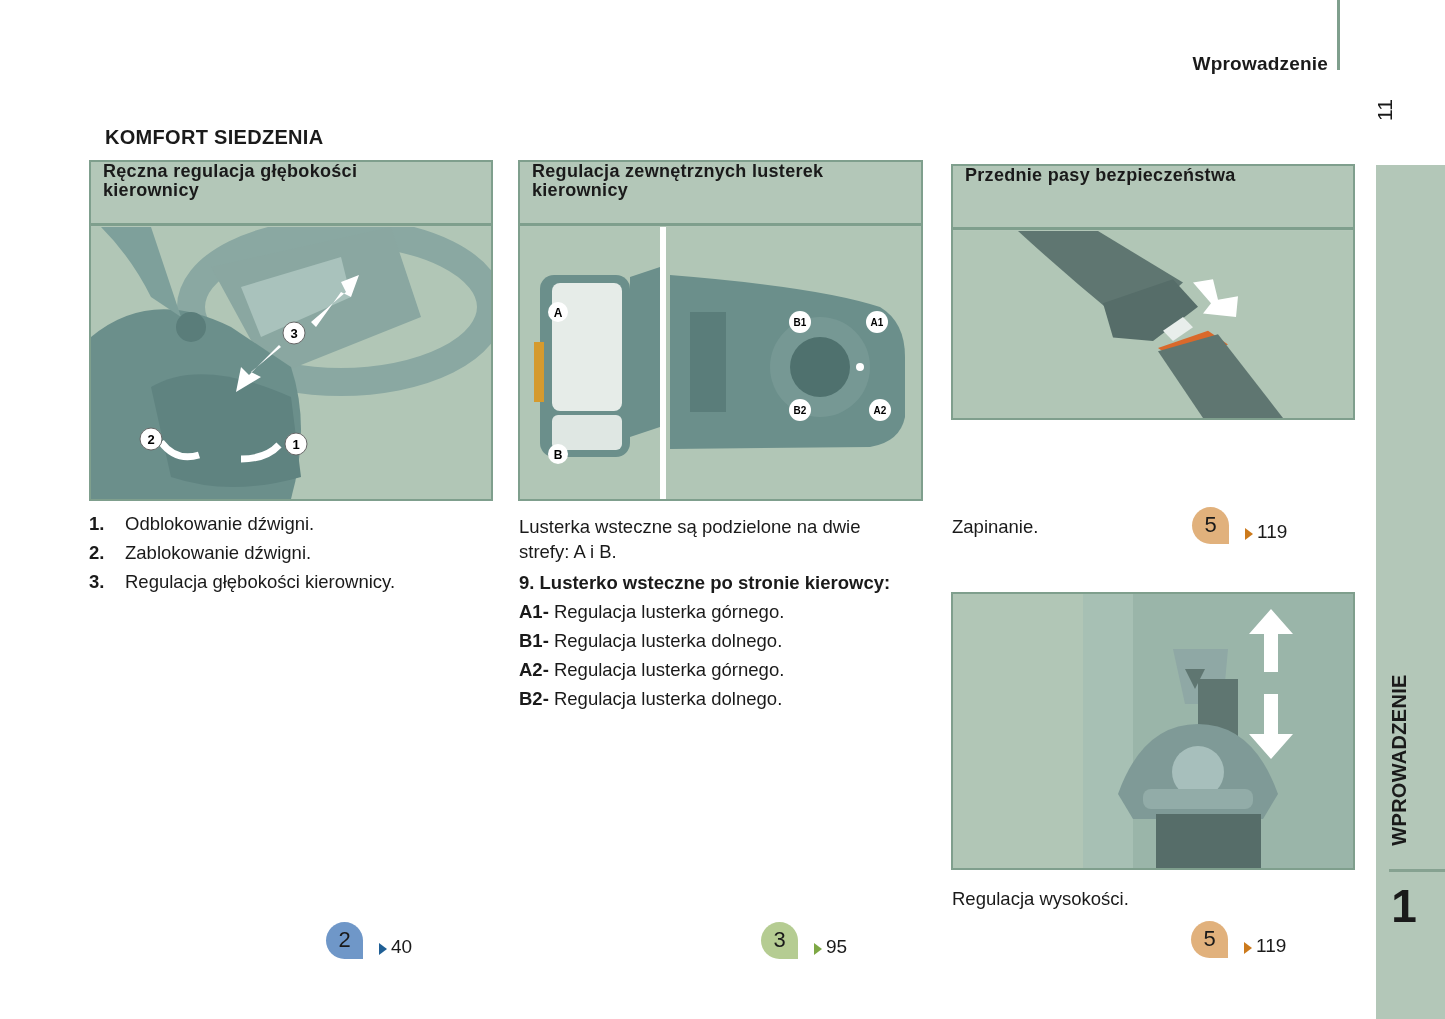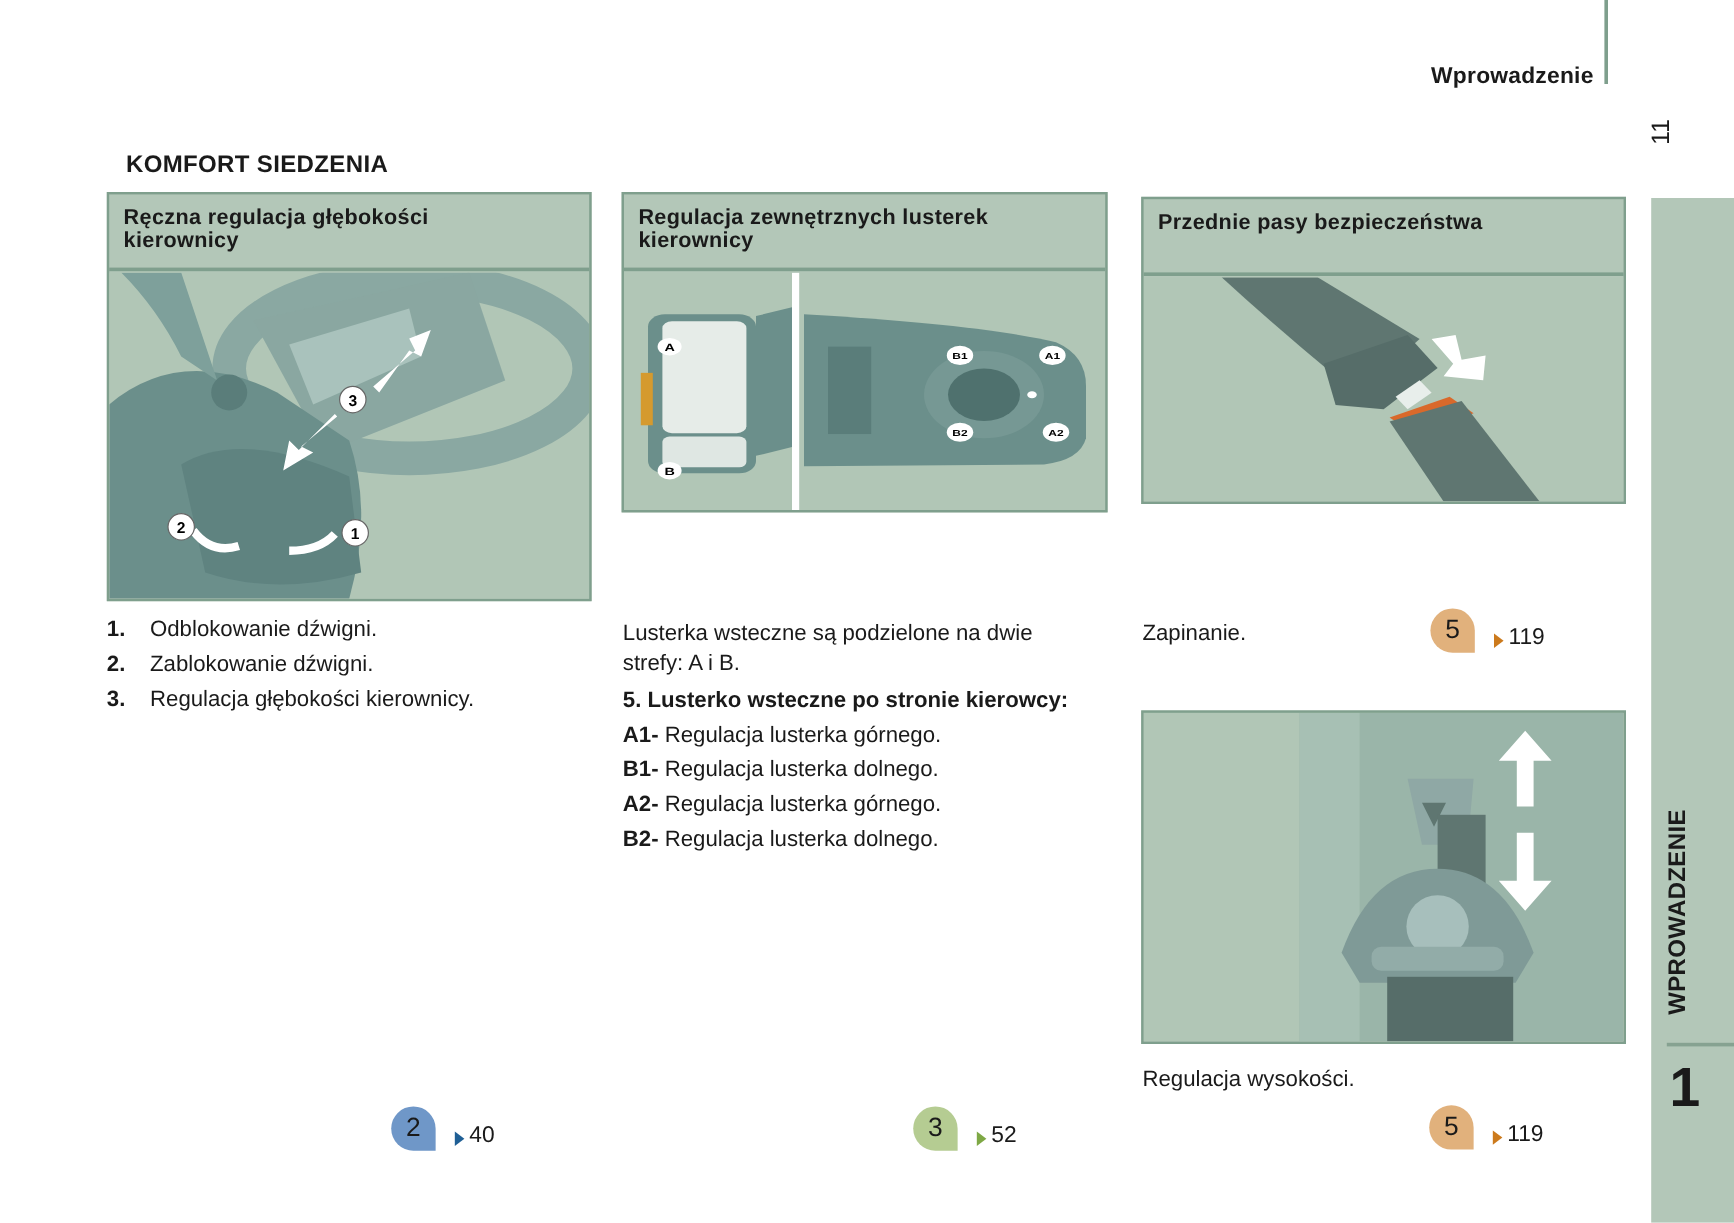--- a/index.html
+++ b/index.html
@@ -12,26 +12,26 @@
 
     .side-tab { position: absolute; left: 1376px; top: 165px; width: 69px; height: 854px; background: #b3c7b8; }
     .side-tab-label { position: absolute; left: 1379px; top: 660px; width: 40px; height: 200px; }
     .side-tab-label span { position: absolute; left: 50%; top: 50%; transform: translate(-50%,-50%) rotate(-90deg); white-space: nowrap; font-weight: bold; font-size: 20px; letter-spacing: 0.3px; }
     .side-tab-rule { position: absolute; left: 1389px; top: 869px; width: 56px; height: 3px; background: #86a291; }
     .side-tab-chapter { position: absolute; left: 1384px; top: 878px; width: 40px; font-weight: bold; font-size: 46px; line-height: 56px; text-align: center; }
 
     .section-title { position: absolute; left: 105px; top: 126px; font-weight: bold; font-size: 20px; letter-spacing: 0.3px; }
 
     .card { position: absolute; background: #b3c7b8; border: 2px solid #7f9f8d; }
-    .card-head { position: absolute; left: 0; right: 0; top: 0; height: 64px; border-bottom: 3px solid #7f9f8d; padding: 10px 12px 0 12px; font-weight: bold; font-size: 18px; line-height: 19px; letter-spacing: 0.3px; }
+    .card-head { position: absolute; left: 0; right: 0; top: 0; height: 64px; border-bottom: 3px solid #7f9f8d; padding: 0 12px 0 12px; font-weight: bold; font-size: 18px; line-height: 19px; letter-spacing: 0.3px; }
     .card-fig { position: absolute; left: 0; right: 0; bottom: 0; top: 65px; overflow: hidden; }
     .card-fig svg { display: block; width: 100%; height: 100%; }
 
     #card1 { left: 89px; top: 160px; width: 404px; height: 341px; }
-    #card2 { left: 518px; top: 160px; width: 405px; height: 267px; }
+    #card2 { left: 518px; top: 160px; width: 405px; height: 341px; }
     #card3 { left: 951px; top: 164px; width: 404px; height: 256px; }
     #fig4 { position: absolute; left: 951px; top: 592px; width: 404px; height: 278px; border: 2px solid #7f9f8d; background: #b3c7b8; overflow: hidden; }
     #fig4 svg { display: block; width: 100%; height: 100%; }
 
     .list { position: absolute; font-size: 18.5px; line-height: 29px; }
     .list .num { display: inline-block; width: 36px; font-weight: bold; }
     #list1 { left: 89px; top: 509px; }
 
     #mirror-text { position: absolute; left: 519px; top: 514px; width: 420px; font-size: 18.5px; line-height: 29px; }
     #mirror-text .intro { line-height: 25px; margin-bottom: 4px; }
@@ -158,21 +158,21 @@
   <div><span class="num">1.</span><span>Odblokowanie dźwigni.</span></div>
   <div><span class="num">2.</span><span>Zablokowanie dźwigni.</span></div>
   <div><span class="num">3.</span><span>Regulacja głębokości kierownicy.</span></div>
 </div>
 
 <div id="mirror-text">
   <div class="intro">
     <div>Lusterka wsteczne są podzielone na dwie</div>
     <div>strefy: A i B.</div>
   </div>
-  <div class="b">5. Lusterko wsteczne po stronie kierowcy:</div>
+  <div class="b">9. Lusterko wsteczne po stronie kierowcy:</div>
   <div><span class="b">A1-</span><span> Regulacja lusterka górnego.</span></div>
   <div><span class="b">B1-</span><span> Regulacja lusterka dolnego.</span></div>
   <div><span class="b">A2-</span><span> Regulacja lusterka górnego.</span></div>
   <div><span class="b">B2-</span><span> Regulacja lusterka dolnego.</span></div>
 </div>
 
 <div class="caption" id="cap3">Zapinanie.</div>
 
 <div id="fig4">
   <svg viewBox="0 0 400 274" preserveAspectRatio="none">
@@ -194,21 +194,21 @@
 <div class="caption" id="cap4">Regulacja wysokości.</div>
 
 <div class="ref" id="ref-blue">
   <div class="drop">2</div>
   <div class="tri"></div>
   <div class="pg">40</div>
 </div>
 <div class="ref" id="ref-green">
   <div class="drop">3</div>
   <div class="tri"></div>
-  <div class="pg">52</div>
+  <div class="pg">95</div>
 </div>
 <div class="ref" id="ref-orange1">
   <div class="drop">5</div>
   <div class="tri"></div>
   <div class="pg">119</div>
 </div>
 <div class="ref" id="ref-orange2">
   <div class="drop">5</div>
   <div class="tri"></div>
   <div class="pg">119</div>

